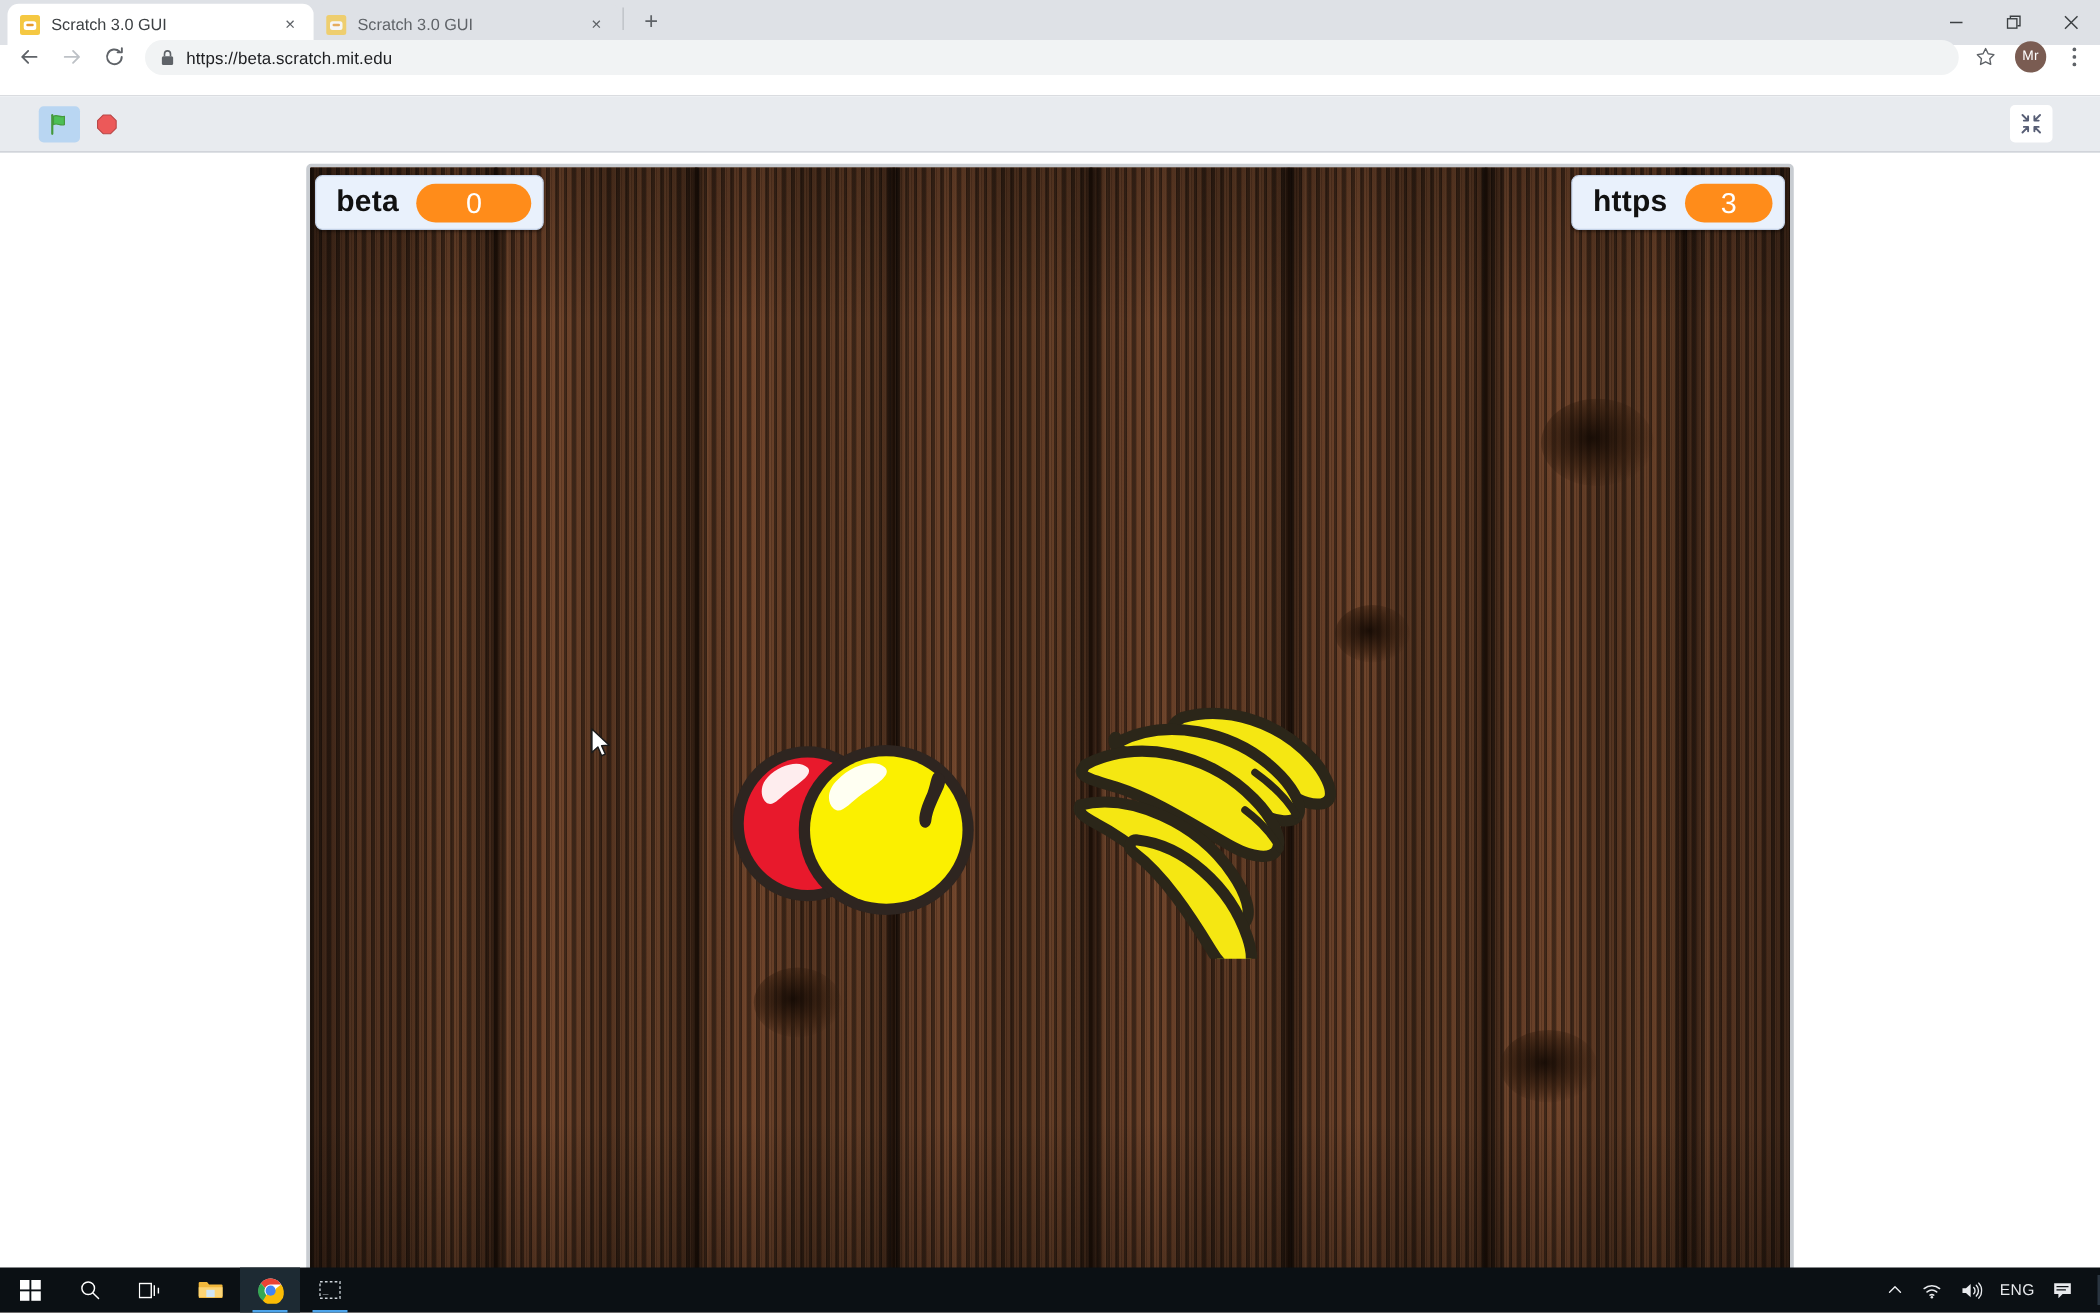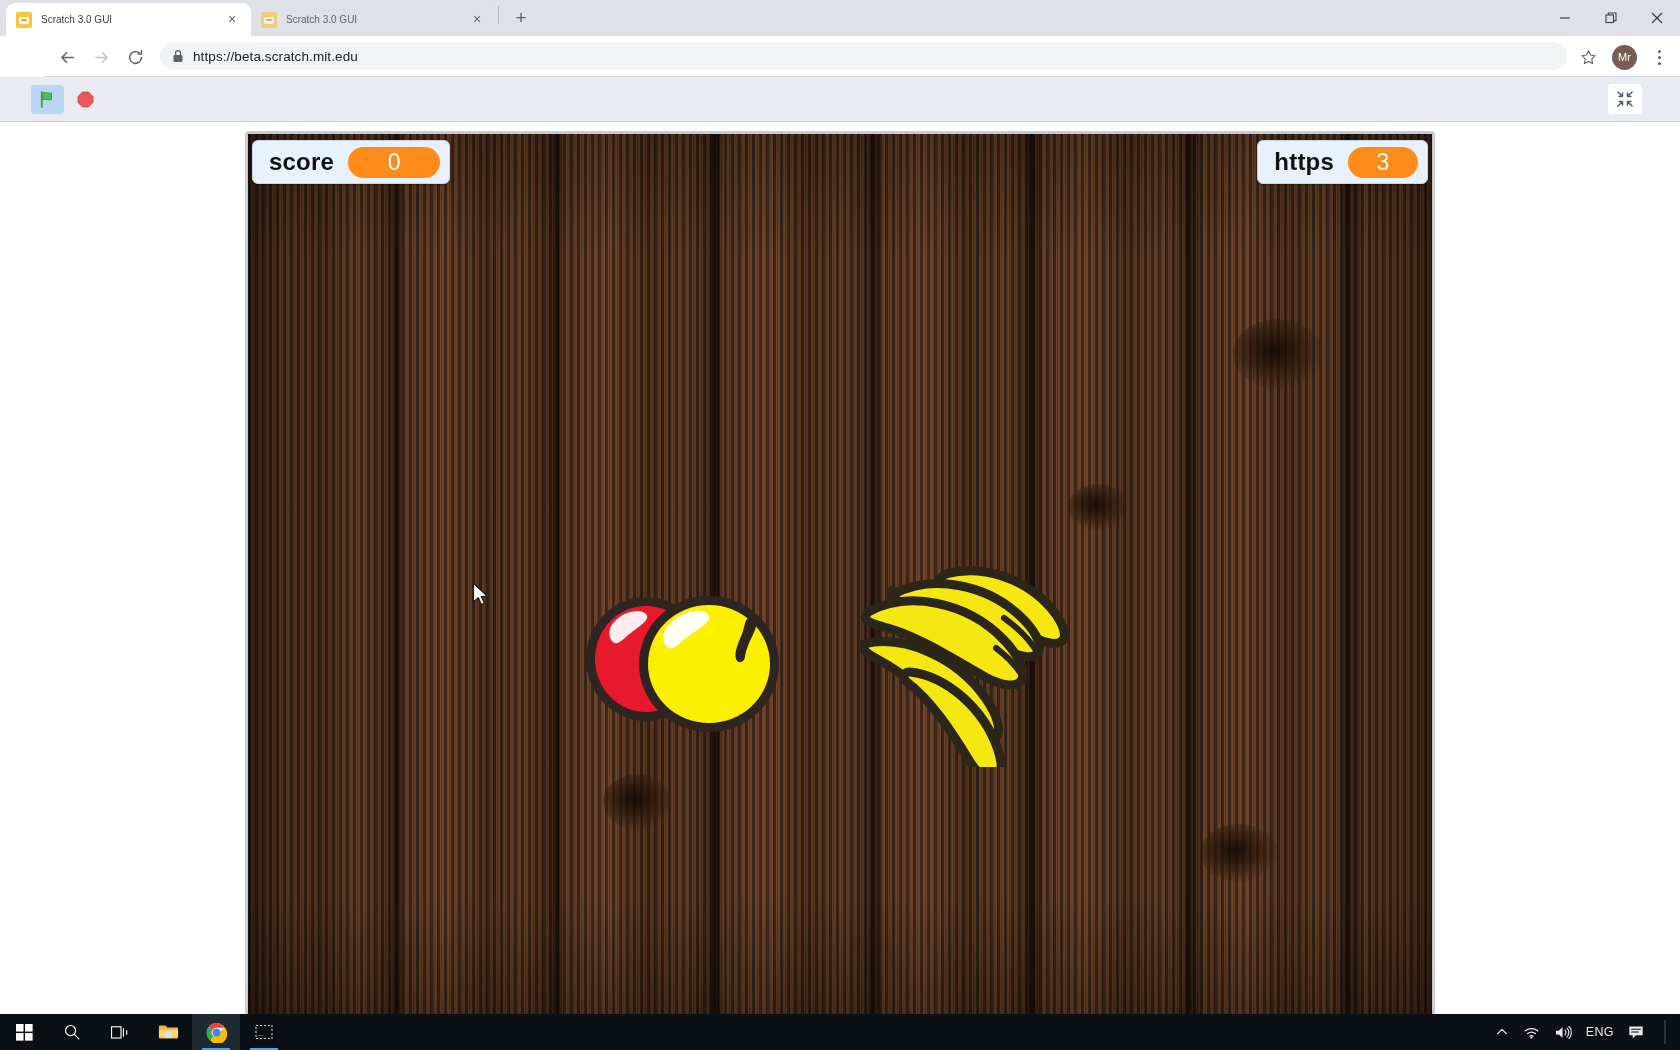--- a/index.html
+++ b/index.html
@@ -32,41 +32,41 @@
   .tab-favicon::before {
     content:""; position:absolute; left:3px; top:5px; width:10px; height:7px;
     background:#fff; border-radius:2px;
   }
   .tab-favicon::after {
     content:""; position:absolute; left:5px; top:7px; width:6px; height:2px;
     background:#e8992c; border-radius:1px;
   }
   .tab-title {
     flex:1; white-space:nowrap; overflow:hidden; text-overflow:ellipsis;
-    font-size:10px;
+    font-size:13px;
   }
   .tab-close {
     width:18px; height:18px; line-height:17px; text-align:center;
     font-size:14px; color:#5f6368; border-radius:50%; flex:none;
   }
   .tab-sep { width:1px; height:18px; background:#b9bdc2; align-self:center; margin:0 2px 7px 2px; }
   .newtab {
     width:28px; height:28px; line-height:26px; text-align:center;
     font-size:19px; color:#5f6368; margin:0 0 3px 6px; border-radius:50%;
   }
   .wincontrols {
     position:absolute; right:0; top:0; height:36px; display:flex;
   }
   .wc { width:46px; height:36px; display:flex; align-items:center; justify-content:center;
         color:#3c4043; }
   .wc svg { display:block; }
 
   .toolbar {
-    height:41px; background:#fff; display:flex; align-items:flex-start;
-    padding:6px 8px; border-bottom:1px solid #dadce0; position:relative;margin-left:44px;
+    height:41px; background:#fff; display:flex; align-items:flex-end;
+    padding:16px 8px; border-bottom:1px solid #dadce0; position:relative;
   }
   .navbtn {
     width:30px; height:30px; display:flex; align-items:center; justify-content:center;
     color:#5f6368; margin-right:4px; border-radius:50%; flex:none;
   }
   .navbtn.disabled { color:#bdc1c6; }
   .omnibox {
     flex:1; height:28px; background:#f1f3f4; border-radius:14px;
     display:flex; align-items:center; padding:0 12px; margin:0 6px;
     font-size:13.5px; color:#202124;
@@ -171,21 +171,21 @@
     width:48px; height:36px; display:flex; align-items:center; justify-content:center;
     position:relative;
   }
   .tb-item.active { background:#1d2a33; }
   .tb-item.active::after {
     content:""; position:absolute; left:10px; right:10px; bottom:0; height:2.5px; background:#4ba3ea;
   }
   .tb-item.open::after {
     content:""; position:absolute; left:10px; right:10px; bottom:0; height:2.5px; background:#4ba3ea;
   }
-  .tray { margin-left:auto; display:flex; align-items:center; gap:14px; padding-right:14px; color:#e8eaed; }
+  .tray { margin-left:auto; display:flex; align-items:center; gap:14px; color:#e8eaed; }
   .tray-lang { font-size:12.5px; letter-spacing:.4px; }
   .tray-i { display:flex; align-items:center; }
   .tray-edge { width:2px; height:24px; background:#2a3540; margin-left:6px; }
 
   
   .cursor { position:absolute; left:472px; top:505px; width:18px; height:26px; pointer-events:none; }
 </style>
 </head>
 <body>
 
@@ -339,21 +339,21 @@
               <path d="M82 120c36 4 74 36 88 78 5 15 4 25-3 28-8 4-19-6-26-18-17-28-38-60-62-78-6-5-2-11 3-10z"></path>
             </g>
             <g fill="none" stroke="#2b2619" stroke-width="6" stroke-linecap="round">
               <path d="M176 66c14 10 26 22 33 34"></path>
               <path d="M168 96c12 9 22 20 28 31"></path>
             </g>
           </svg>
         </div>
 
         <div class="monitor" id="mon-score">
-          <span class="monitor-label">score</span>
+          <span class="monitor-label">beta</span>
           <span class="monitor-value">0</span>
         </div>
 
         <div class="monitor" id="mon-lives">
           <span class="monitor-label">https</span>
           <span class="monitor-value">3</span>
         </div>
 
       </div>
     </div>

